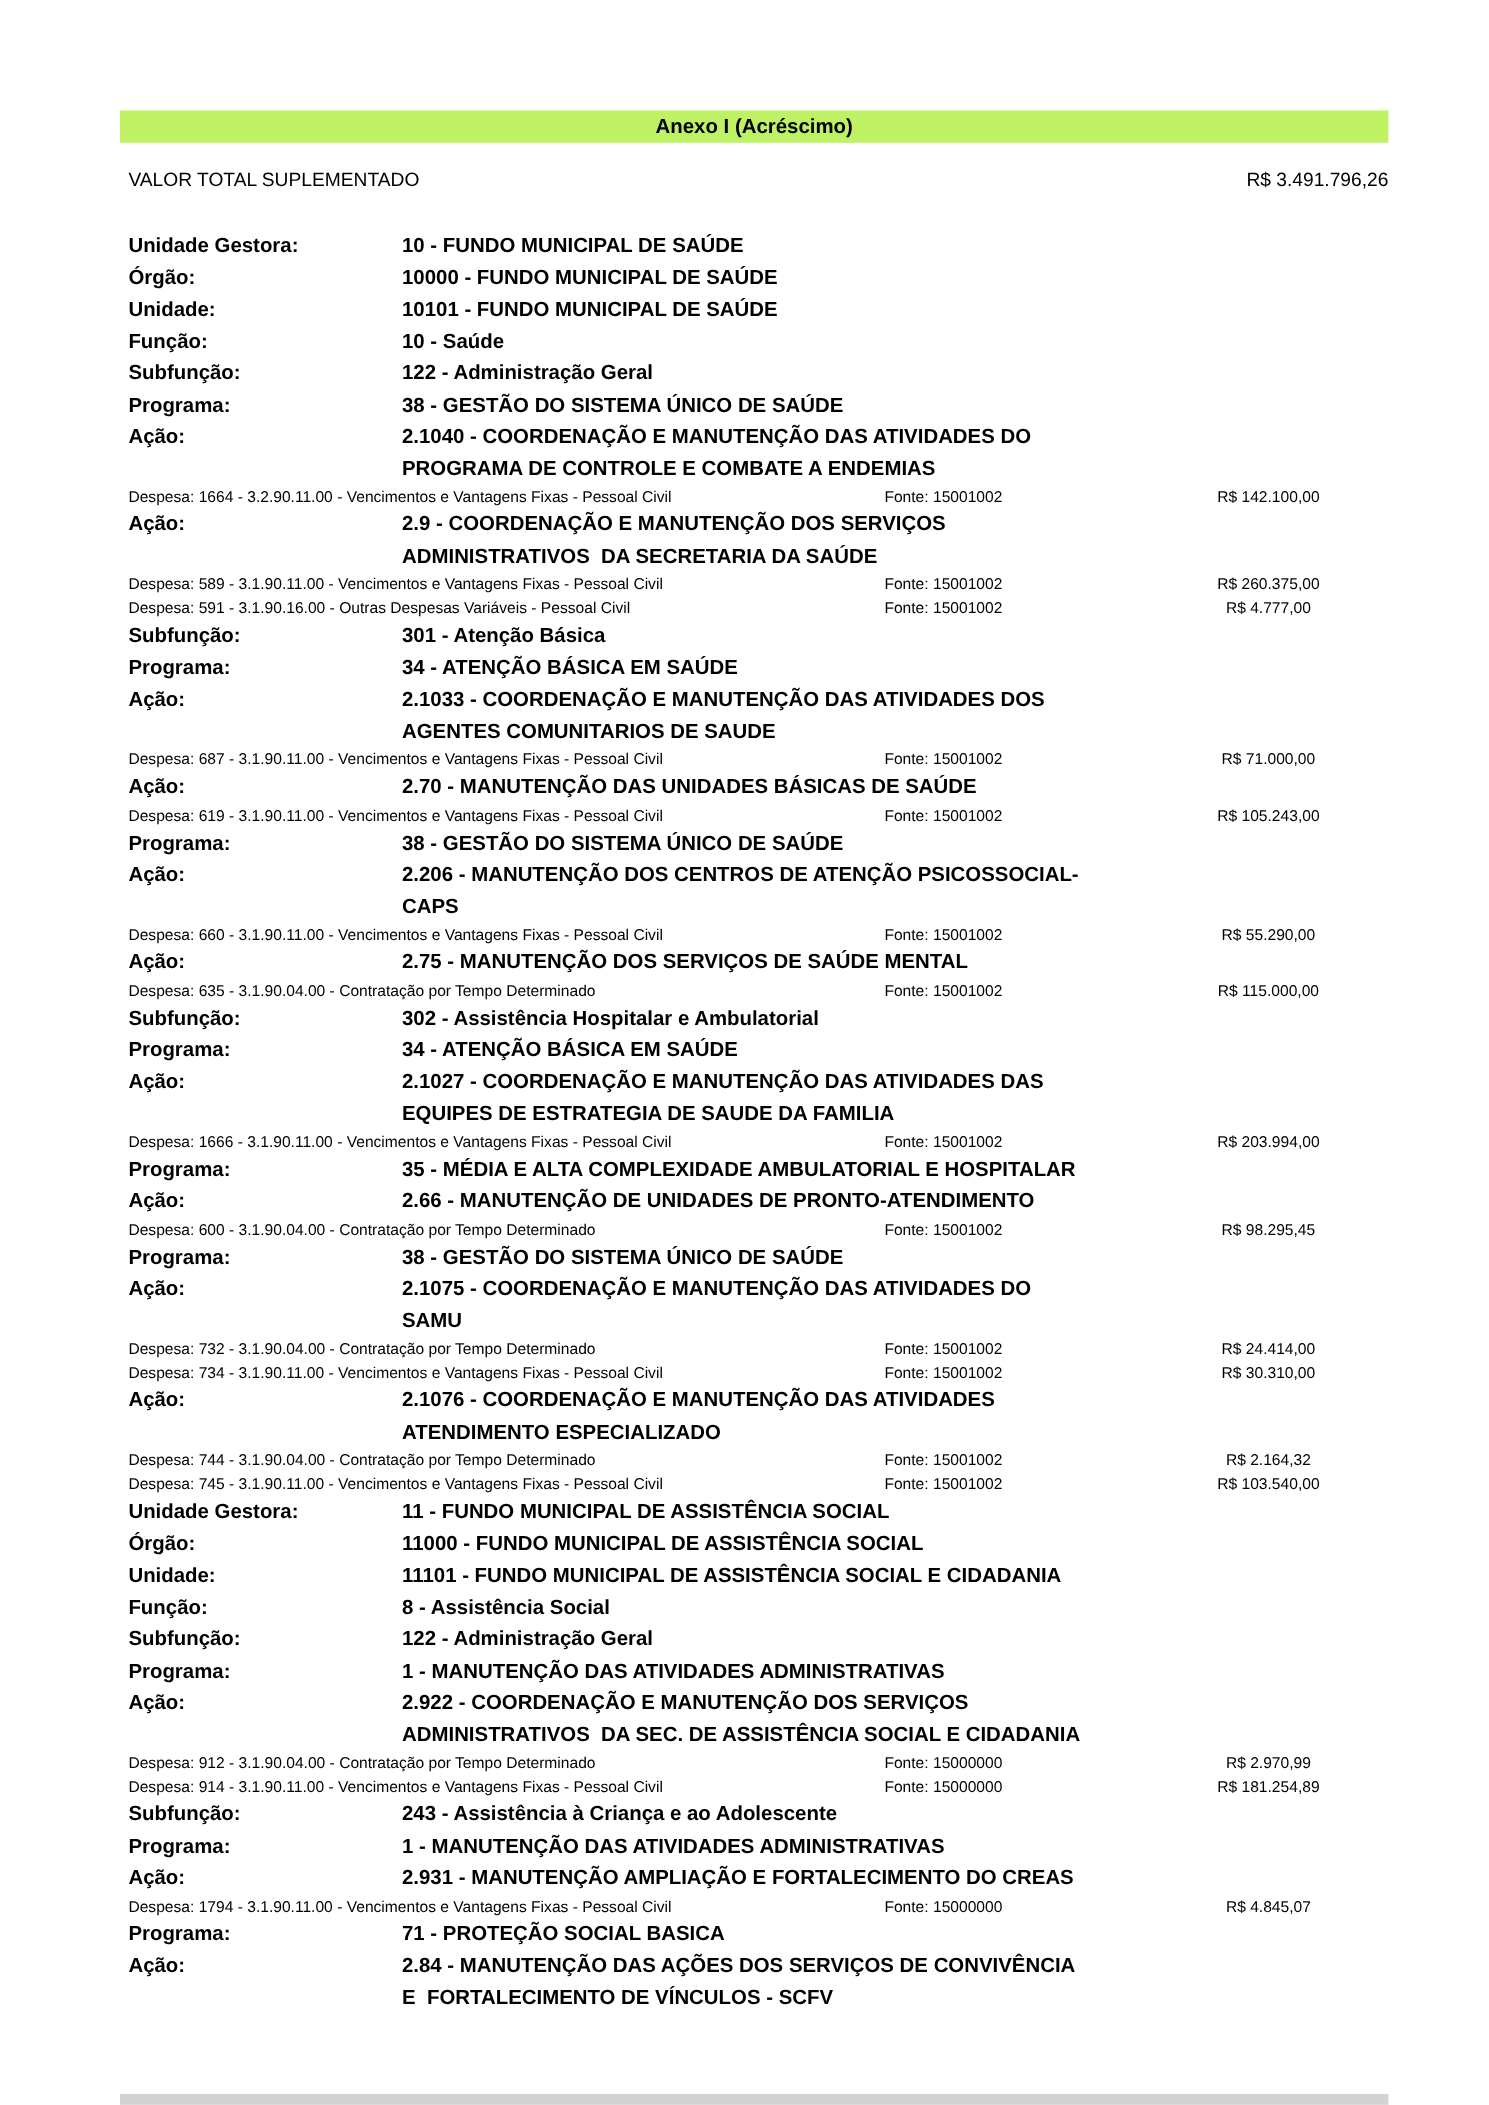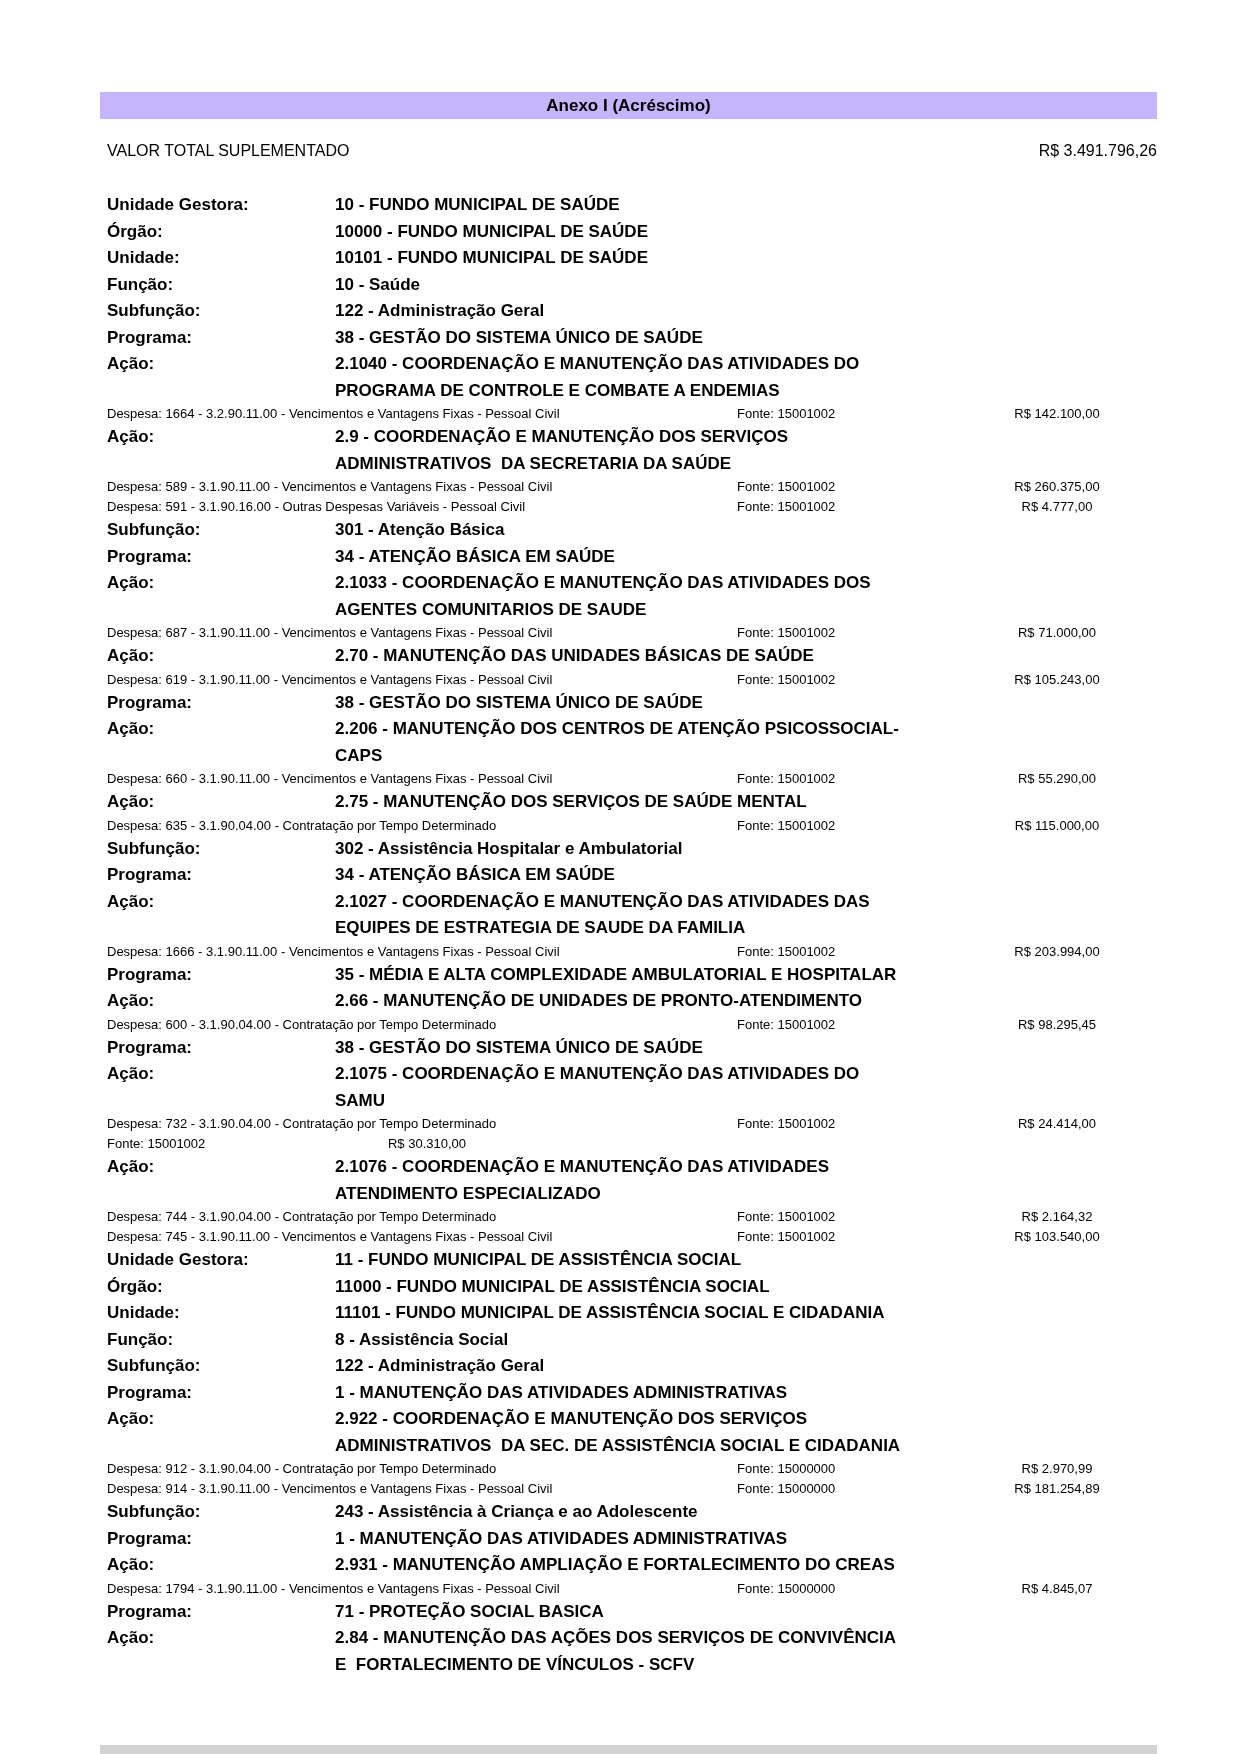--- a/index.html
+++ b/index.html
@@ -6,21 +6,21 @@
   body {
     width:1241px; height:1754px;
     background:#ffffff; color:#000000;
     font-family:"Liberation Sans", sans-serif;
     position:relative; overflow:hidden;
   }
   .content {
     position:absolute; left:100px; top:92px; width:1057px;
   }
   .header-bar {
-    background:#c4b5fd; height:27px;
+    background:#bef264; height:27px;
     display:flex; align-items:center; justify-content:center;
     font-weight:bold; font-size:17px;
   }
   .total-row {
     margin-top:22px; padding-left:7px;
     display:flex; justify-content:space-between; align-items:baseline;
     font-weight:normal; font-size:16px; line-height:19px;
   }
   .rows { margin-top:32px; }
   .field-row {
@@ -193,20 +193,21 @@
         <div class="field-label">Ação:</div>
         <div class="field-value">2.1075 - COORDENAÇÃO E MANUTENÇÃO DAS ATIVIDADES DO
 SAMU</div>
       </div>
       <div class="despesa-row">
         <div class="despesa-desc">Despesa: 732 - 3.1.90.04.00 - Contratação por Tempo Determinado</div>
         <div class="despesa-fonte">Fonte: 15001002</div>
         <div class="despesa-value">R$ 24.414,00</div>
       </div>
       <div class="despesa-row">
+        <div class="despesa-desc">Despesa: 734 - 3.1.90.11.00 - Vencimentos e Vantagens Fixas - Pessoal Civil</div>
         <div class="despesa-fonte">Fonte: 15001002</div>
         <div class="despesa-value">R$ 30.310,00</div>
       </div>
       <div class="field-row">
         <div class="field-label">Ação:</div>
         <div class="field-value">2.1076 - COORDENAÇÃO E MANUTENÇÃO DAS ATIVIDADES
 ATENDIMENTO ESPECIALIZADO</div>
       </div>
       <div class="despesa-row">
         <div class="despesa-desc">Despesa: 744 - 3.1.90.04.00 - Contratação por Tempo Determinado</div>

